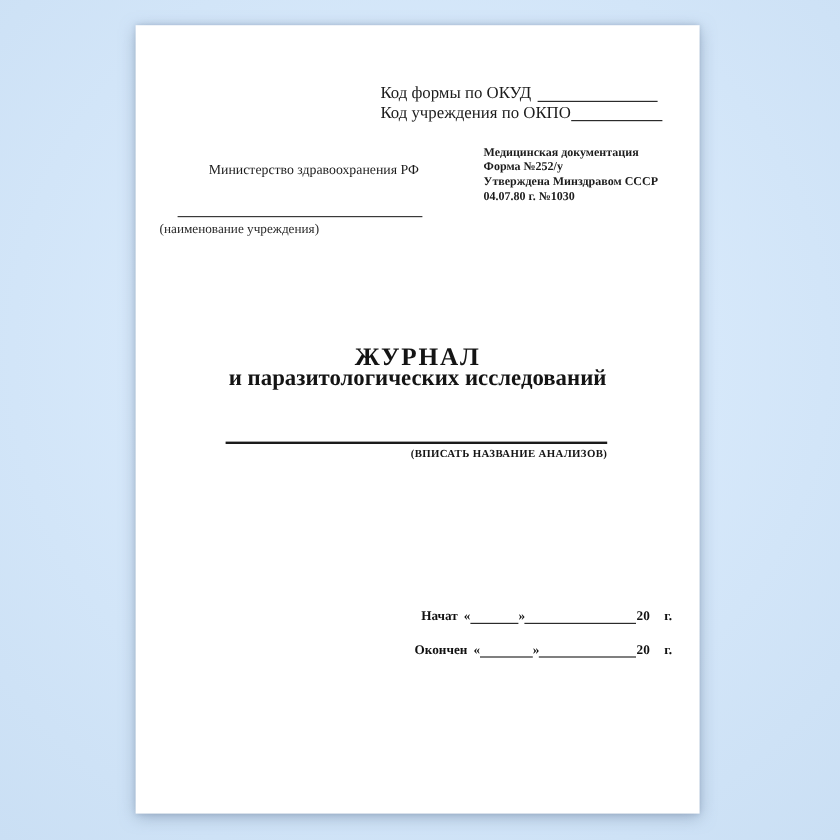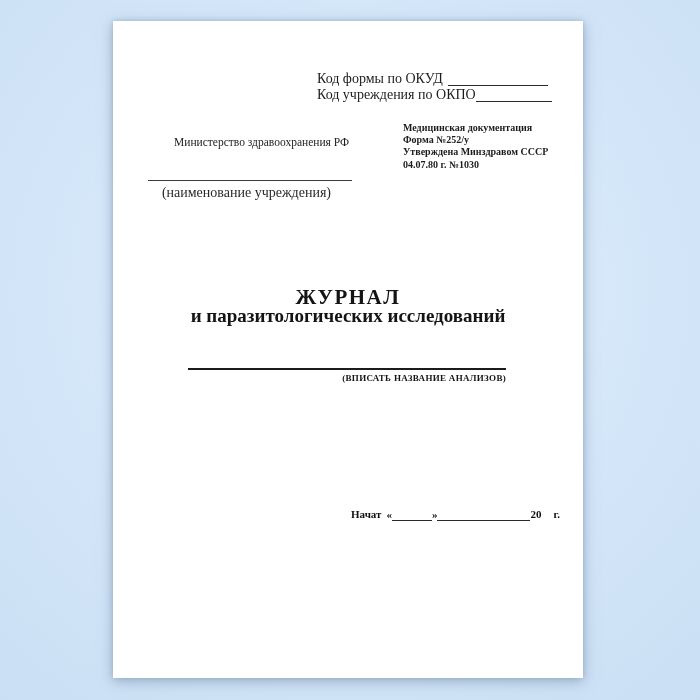--- a/index.html
+++ b/index.html
@@ -24,21 +24,21 @@
     height:10px;
     vertical-align:-3px;
   }
   
   .codes{left:204px;top:50px;font-size:14px;line-height:16px;white-space:nowrap;}
   .codes .b-okud{width:100px;margin-left:5px;}
   .codes .b-okpo{width:76px;}
   
   .ministry{left:37px;top:115px;font-size:11.5px;white-space:nowrap;margin-left:24px;}
   .ministry-line{left:35px;top:159px;width:204px;border-top:1px solid #3a3a3a;height:0;}
-  .inst-caption{left:48px;top:164px;width:170px;text-align:right;font-size:14px;color:#2a2a2a;}
+  .inst-caption{left:20px;top:164px;width:170px;text-align:left;font-size:11px;color:#2a2a2a;}
   
   .meddoc{left:290px;top:101px;width:146px;text-align:left;font-size:10px;line-height:12.2px;font-weight:bold;}
   
   .laboratory{left:37px;top:194px;font-size:11.5px;white-space:nowrap;}
   .laboratory .b-lab{width:135px;}
   
   .title{left:0;top:266px;width:470px;text-align:center;font-weight:bold;color:#141414;}
   .title .t1{font-size:21px;letter-spacing:1.5px;line-height:20px;}
   .title .t2,.title .t3{font-size:19px;line-height:18px;}
   
@@ -82,15 +82,16 @@
     <div class="abs title">
       <div class="t1">ЖУРНАЛ</div>
       <div class="t3">и паразитологических исследований</div>
     </div>
 
     <div class="abs analyses-line"></div>
     <div class="abs analyses-caption">(ВПИСАТЬ НАЗВАНИЕ АНАЛИЗОВ)</div>
 
     <div class="abs date-row row-started"><span>Начат</span><span class="q-open">«</span><span class="blank b1"></span><span>»</span><span class="blank b2"></span><span>20</span><span class="year-suffix">г.</span></div>
 
+    <div class="abs date-row row-finished"><span>Окончен</span><span class="q-open">«</span><span class="blank b1"></span><span>»</span><span class="blank b2"></span><span>20</span><span class="year-suffix">г.</span></div>
 
   </div>
 </div>
 
 </body></html>

